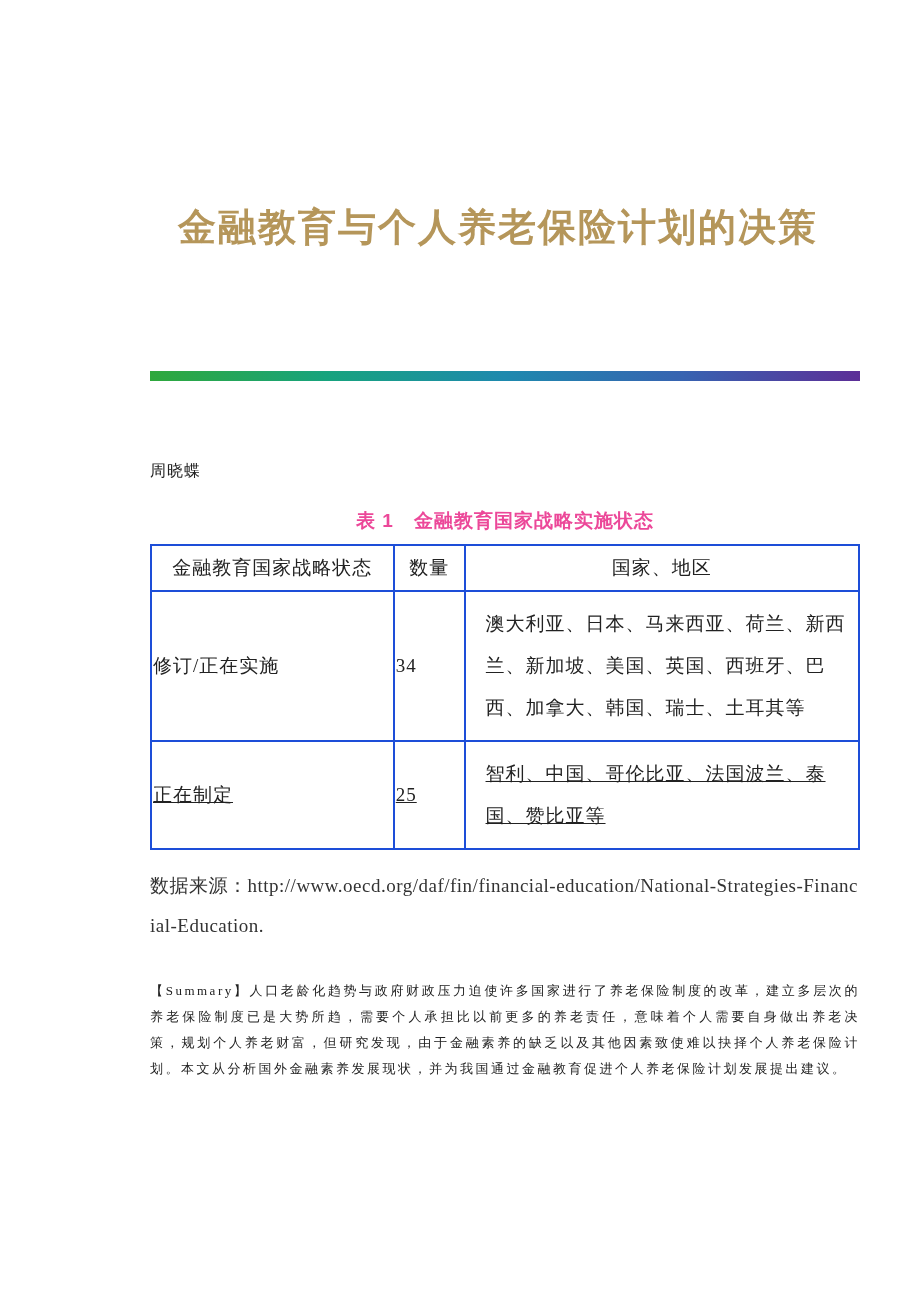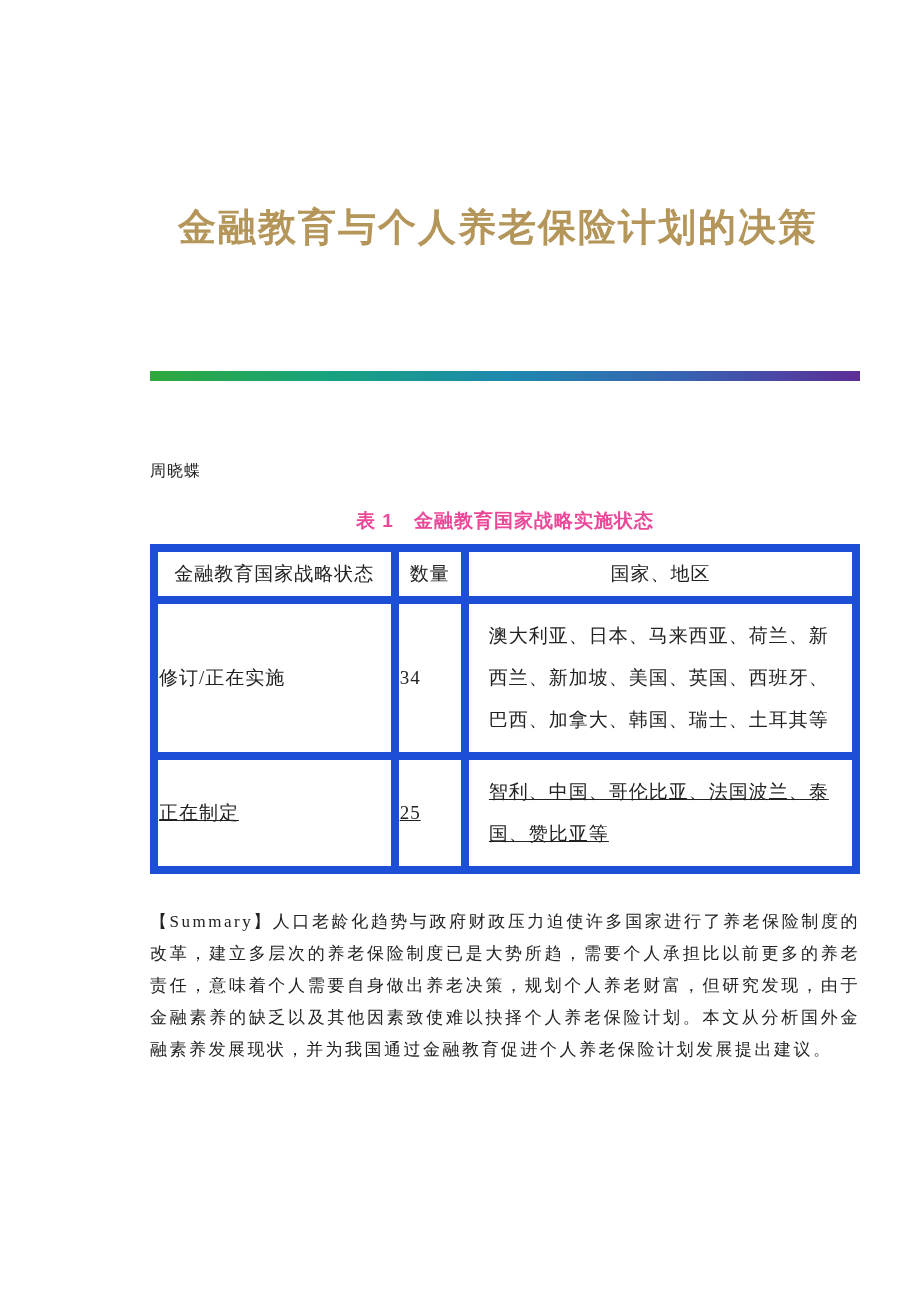--- a/index.html
+++ b/index.html
@@ -27,39 +27,39 @@
   .table-caption{
     margin-top:26px;text-align:center;
     font-size:19px;font-weight:700;letter-spacing:1px;color:#ec4899;
     font-family:"Liberation Sans", sans-serif;
   }
   table.strategy{
     margin-top:10px;width:100%;border-collapse:collapse;
     font-size:19px;color:#222222;table-layout:fixed;
   }
   table.strategy th, table.strategy td{
-    border:8px solid #1d4ed8;
+    border:2px solid #1d4ed8;
   }
   table.strategy th{
     font-weight:400;height:42px;text-align:center;letter-spacing:1px;
   }
   col.c1{width:240px;} col.c2{width:70px;} col.c3{width:390px;}
   td.center{text-align:left;letter-spacing:1px;}
   td.countries{
     text-align:left;padding:10px 8px 10px 20px;
     line-height:42px;letter-spacing:1px;
   }
   tr.row-implementing td{height:128px;}
   tr.row-developing td{height:86px;text-decoration:underline;}
   .source{
     margin-top:16px;font-size:19px;line-height:40px;color:#333333;
     letter-spacing:0.5px;word-break:break-all;
   }
   .summary{
-    margin:32px 0 0 0;font-size:17px;line-height:32px;color:#222222;
+    margin:32px 0 0 0;font-size:13px;line-height:26px;color:#222222;
     letter-spacing:2.5px;text-align:justify;
   }
 </style>
 </head>
 <body>
 
 <div class="content">
 
   <h1 class="doc-title" style="color: rgb(181, 150, 90);">金融教育与个人养老保险计划的决策</h1>
 
@@ -89,16 +89,17 @@
         <td class="countries">澳大利亚、日本、马来西亚、荷兰、新西兰、新加坡、美国、英国、西班牙、巴西、加拿大、韩国、瑞士、土耳其等</td>
       </tr>
       <tr class="row-developing">
         <td class="center">正在制定</td>
         <td class="center">25</td>
         <td class="countries">智利、中国、哥伦比亚、法国波兰、泰国、赞比亚等</td>
       </tr>
     </tbody>
   </table>
 
+  <div class="source">数据来源：http://www.oecd.org/daf/fin/financial-education/National-Strategies-Financial-Education.</div>
 
   <p class="summary">【Summary】人口老龄化趋势与政府财政压力迫使许多国家进行了养老保险制度的改革，建立多层次的养老保险制度已是大势所趋，需要个人承担比以前更多的养老责任，意味着个人需要自身做出养老决策，规划个人养老财富，但研究发现，由于金融素养的缺乏以及其他因素致使难以抉择个人养老保险计划。本文从分析国外金融素养发展现状，并为我国通过金融教育促进个人养老保险计划发展提出建议。</p>
 
 </div>
 
 </body></html>

